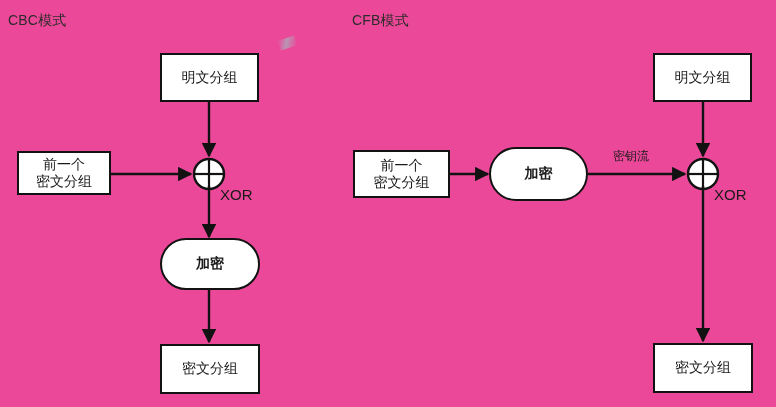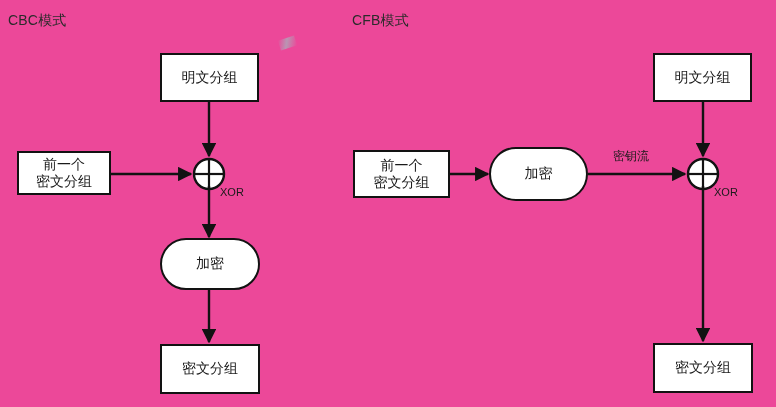--- a/index.html
+++ b/index.html
@@ -42,24 +42,25 @@
     color: #1a1a1a;
     background: #ffffff;
     border: 2.2px solid #121212;
     font-size: 14px;
     line-height: 1.25;
     white-space: pre-line;
   }
   .node.rounded {
     border-radius: 999px;
     border-width: 2.4px;
+    font-weight: bold;
   }
   .xor-label {
     position: absolute;
-    font-size: 11px;
+    font-size: 15px;
     color: #1a1a1a;
     white-space: nowrap;
   }
   .edge-label {
     position: absolute;
     font-size: 12px;
     color: #1a1a1a;
     white-space: nowrap;
     background: transparent;
   }

